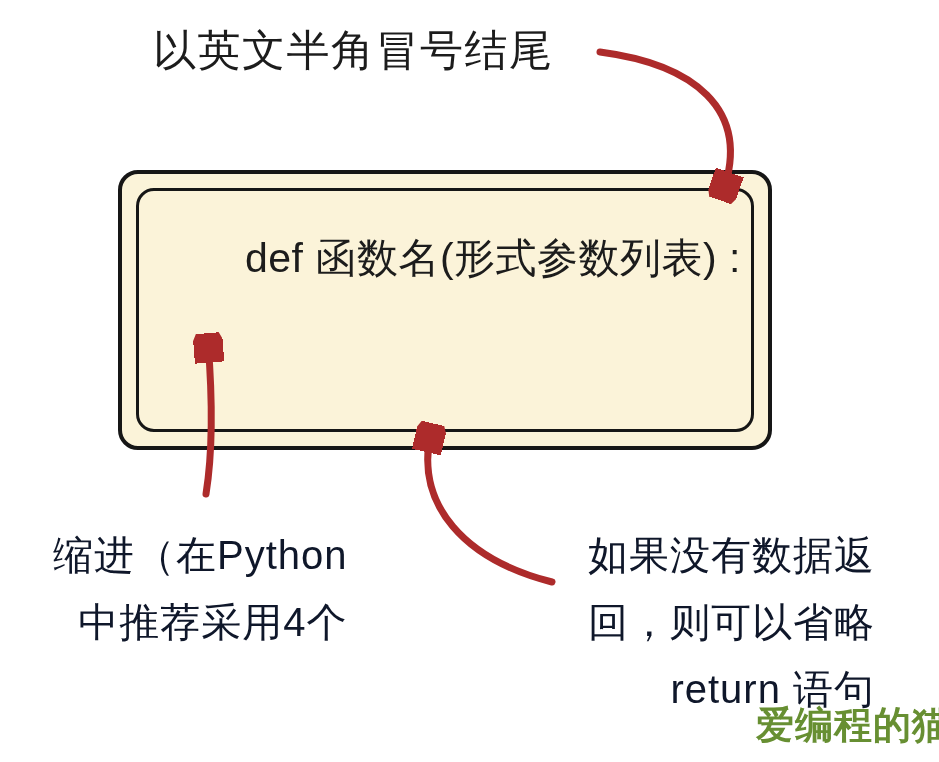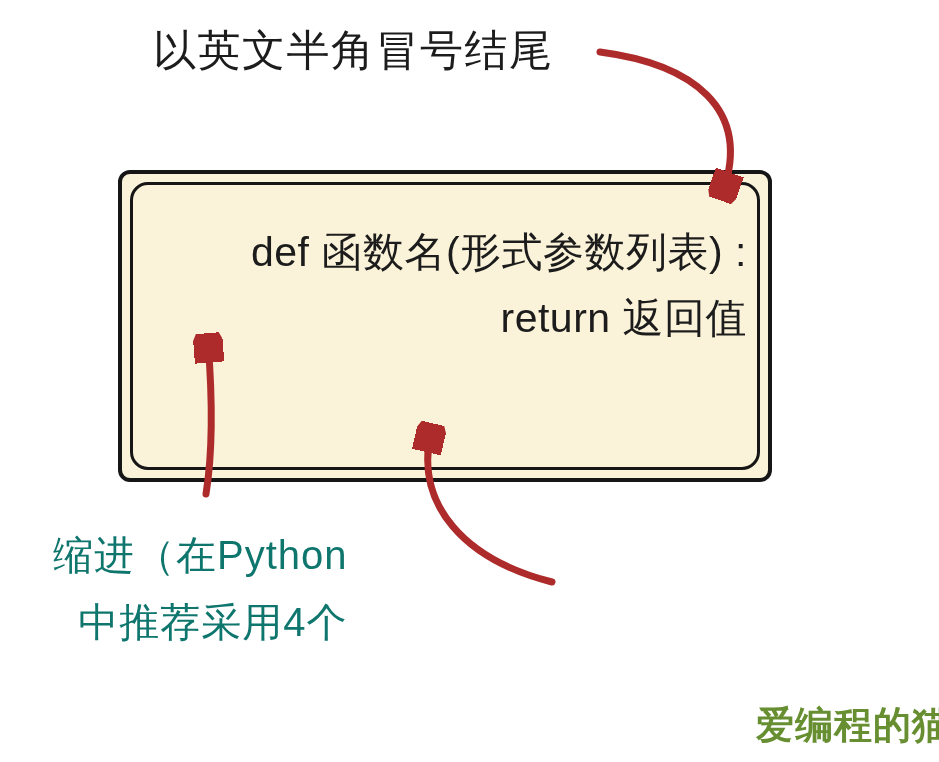--- a/index.html
+++ b/index.html
@@ -7,37 +7,37 @@
   .canvas{
     position:relative;width:939px;height:762px;background:#ffffff;
     color:#1f1f1f;overflow:hidden;text-align:right;
   }
   .top-caption{
     position:absolute;left:153px;top:22px;
     font-size:43px;font-weight:500;letter-spacing:1.5px;color:#1c1c1c;
     white-space:nowrap;
   }
   .code-box-outer{
-    position:absolute;left:118px;top:170px;width:654px;height:312px;
+    position:absolute;left:118px;top:170px;width:654px;height:280px;
     box-sizing:border-box;background:#fbf3d9;
-    border:4px solid #161616;border-radius:12px;padding:8px;
+    border:4px solid #161616;border-radius:20px;padding:14px;
   }
   .code-box-inner{
     box-sizing:border-box;width:100%;height:100%;
     border:3px solid #161616;border-radius:18px;
     padding:34px 10px 0 45px;
   }
   .code-line{
     font-size:41px;font-weight:500;line-height:66px;color:#1c1c1c;
     white-space:pre;letter-spacing:0.5px;
   }
   .code-line.indented{padding-left:90px;}
   .caption{
     position:absolute;font-size:40px;font-weight:500;line-height:67px;
-    color:#0f766e;letter-spacing:1px;white-space:nowrap;
+    color:#0f172a;letter-spacing:1px;white-space:nowrap;
   }
   .caption.left{left:53px;top:522px;}
   .caption.right{left:588px;top:522px;}
   .arrows{
     position:absolute;left:0;top:0;width:939px;height:762px;
     z-index:5;pointer-events:none;
   }
   .arrows path{stroke:#ad2b2b;stroke-width:7;fill:none;stroke-linecap:round;}
   .watermark{
     position:absolute;left:756px;top:700px;z-index:6;
@@ -49,29 +49,33 @@
 </head>
 <body>
 
 <div class="canvas">
 
   <div class="top-caption">以英文半角冒号结尾</div>
 
   <div class="code-box-outer">
     <div class="code-box-inner">
       <div class="code-line">def 函数名(形式参数列表) :</div>
-      <div class="code-line indented">return 返回值</div>
     </div>
   </div>
 
   <div class="caption left">
     <div>缩进（在Python</div>
     <div>中推荐采用4个</div>
   </div>
 
+  <div class="caption right">
+    <div>如果没有数据返</div>
+    <div>回，则可以省略</div>
+    <div>return 语句</div>
+  </div>
 
   <svg class="arrows" viewBox="0 0 939 762" xmlns="http://www.w3.org/2000/svg">
     <defs>
       <marker id="ah" viewBox="0 0 10 10" refX="7" refY="5" markerWidth="4.2" markerHeight="4.2" orient="auto-start-reverse" markerUnits="strokeWidth">
         <path d="M0,0 L10,5 L0,10 z" fill="#ad2b2b" stroke="none"></path>
       </marker>
     </defs>
     <path d="M 600 52 C 692 64, 752 108, 723 192" marker-end="url(#ah)"></path>
     <path d="M 206 494 C 214 444, 212 392, 208 342" marker-end="url(#ah)"></path>
     <path d="M 552 582 C 466 560, 414 506, 431 432" marker-end="url(#ah)"></path>

